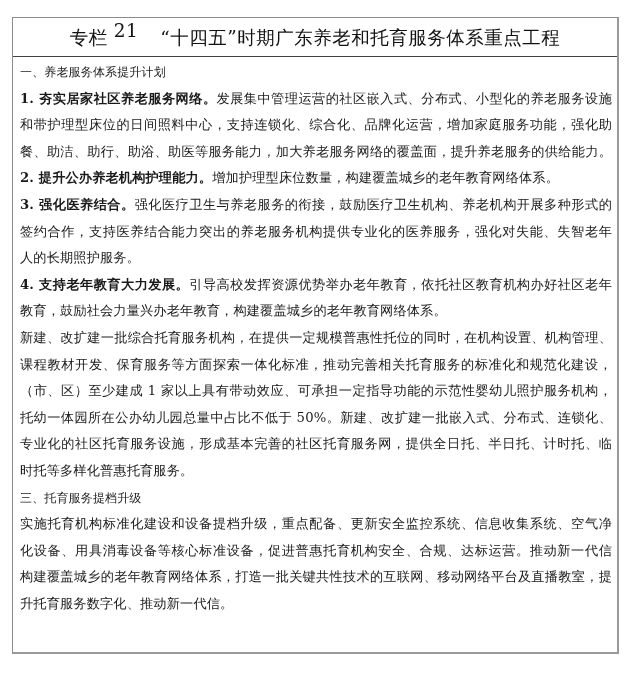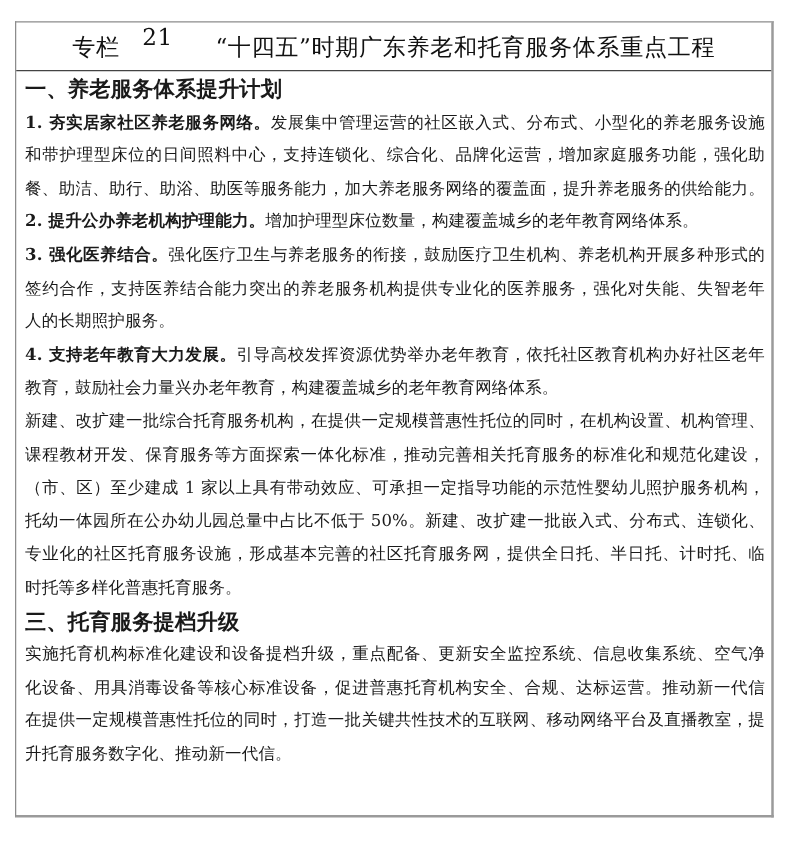--- a/index.html
+++ b/index.html
@@ -2,25 +2,25 @@
 <html><head>
 <meta charset="utf-8">
 <style>
   html, body { margin:0; padding:0; background:#ffffff; }
   body { width:640px; height:673px; position:relative; overflow:hidden;
          font-family:"DejaVu Serif","Liberation Serif",serif; color:#1a1a1a; }
   .box { position:absolute; left:12px; top:17px; width:607px; height:637px;
          border:1px solid #8c8c8c; border-right:2px solid #9a9a9a; border-bottom:2px solid #9a9a9a;
          box-sizing:border-box; background:#fff; }
   .title { height:38px; border-bottom:1px solid #444; display:flex; align-items:center; justify-content:center;
-           font-size:18.5px; letter-spacing:0.5px; color:#111;gap:12px; }
+           font-size:18.5px; letter-spacing:0.5px; color:#111; }
   .title .num { margin:0 22px 14px 6px; }
   .content { padding:2px 5px 0 7px; }
   .line { font-size:13.2px; line-height:26.6px; height:26.6px; white-space:nowrap; overflow:hidden; letter-spacing:0.15px; }
-  .head { font-weight:bold; font-size:17px; }
+  .head { font-weight:normal; font-size:12px; }
   .b { font-weight:bold; }
   .just { text-align:justify; text-align-last:justify; }
 </style>
 </head>
 <body>
 
 <div class="box">
   <div class="title">
     <span>专栏</span>
     <span class="num">21</span>
@@ -39,16 +39,16 @@
       <div class="line"><span>教育，鼓励社会力量兴办老年教育，构建覆盖城乡的老年教育网络体系。</span></div>
       <div class="line just"><span>新建、改扩建一批综合托育服务机构，在提供一定规模普惠性托位的同时，在机构设置、机构管理、</span></div>
       <div class="line just"><span>课程教材开发、保育服务等方面探索一体化标准，推动完善相关托育服务的标准化和规范化建设，</span></div>
       <div class="line just"><span>（市、区）至少建成 1 家以上具有带动效应、可承担一定指导功能的示范性婴幼儿照护服务机构，</span></div>
       <div class="line just"><span>托幼一体园所在公办幼儿园总量中占比不低于 50%。新建、改扩建一批嵌入式、分布式、连锁化、</span></div>
       <div class="line just"><span>专业化的社区托育服务设施，形成基本完善的社区托育服务网，提供全日托、半日托、计时托、临</span></div>
       <div class="line"><span>时托等多样化普惠托育服务。</span></div>
       <div class="line head">三、托育服务提档升级</div>
       <div class="line just"><span>实施托育机构标准化建设和设备提档升级，重点配备、更新安全监控系统、信息收集系统、空气净</span></div>
       <div class="line just"><span>化设备、用具消毒设备等核心标准设备，促进普惠托育机构安全、合规、达标运营。推动新一代信</span></div>
-      <div class="line just"><span>在提供一定规模普惠性托位的同时，打造一批关键共性技术的互联网、移动网络平台及直播教室，提</span></div>
+      <div class="line just"><span>构建覆盖城乡的老年教育网络体系，打造一批关键共性技术的互联网、移动网络平台及直播教室，提</span></div>
       <div class="line"><span>升托育服务数字化、推动新一代信。</span></div>
     </div>
 </div>
 
 </body></html>

